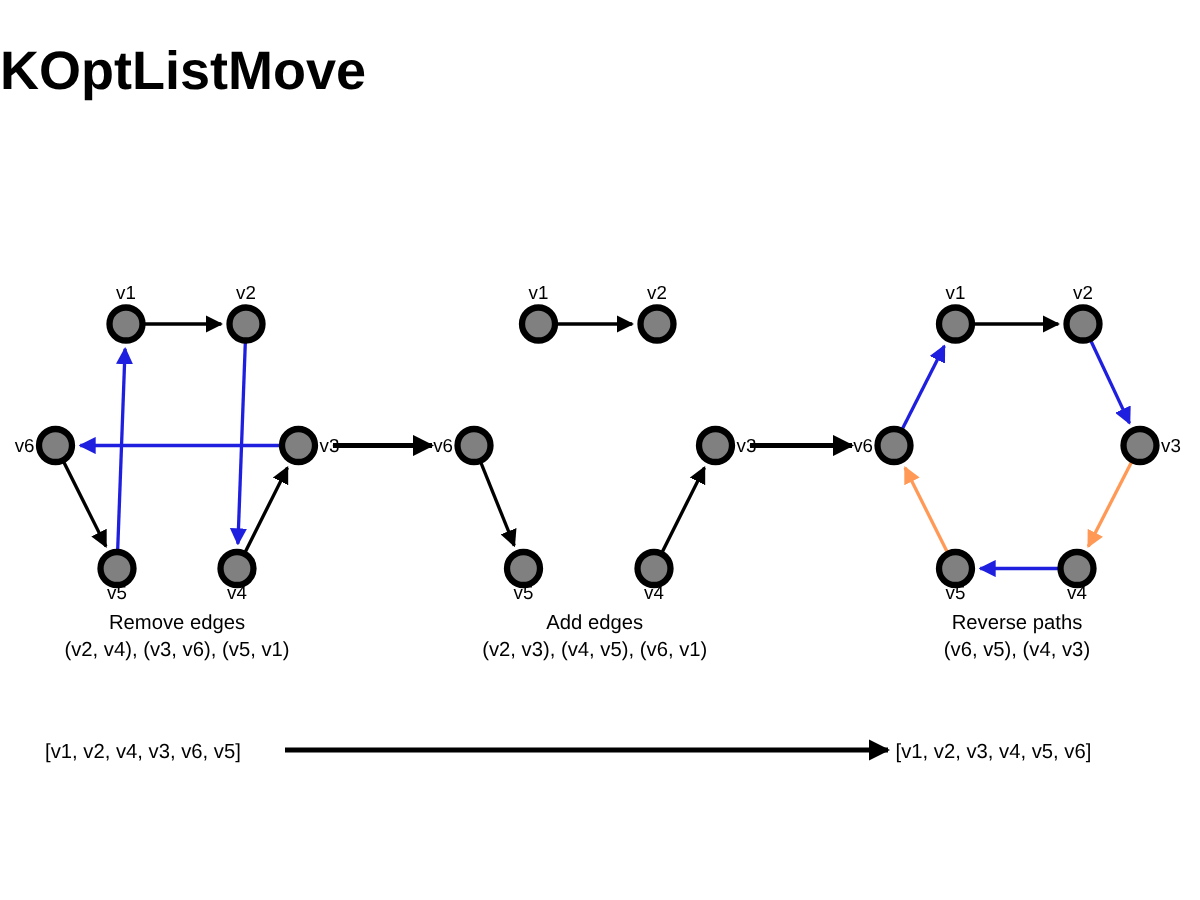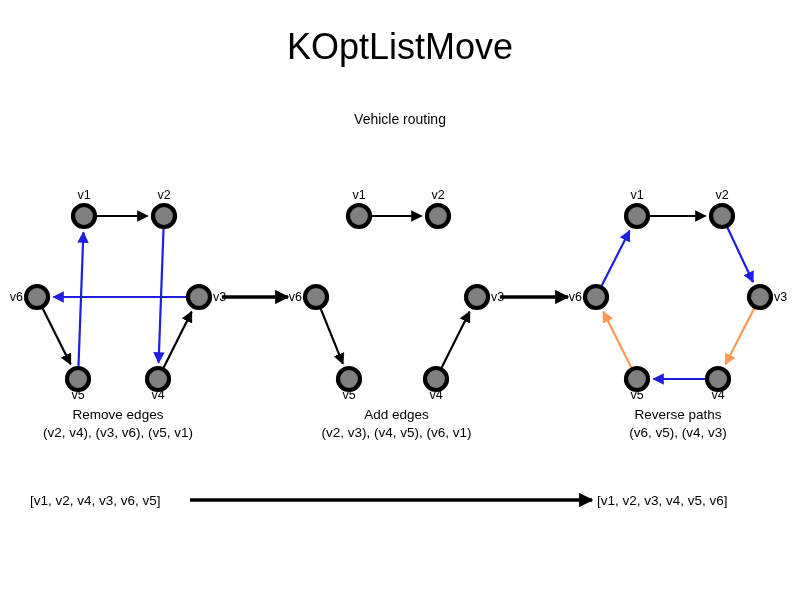--- a/index.html
+++ b/index.html
@@ -21,23 +21,22 @@
     left: 0;
     top: 0;
     width: 800px;
     height: 600px;
   }
   .title {
     position: absolute;
     left: 0;
     top: 26px;
     width: 800px;
-    text-align: center;
     font-size: 36px;
-    font-weight: normal;
+    font-weight: bold;
     letter-spacing: 0px;
     line-height: 42px;
   }
   .subtitle {
     position: absolute;
     left: 0;
     top: 68px;
     width: 800px;
     text-align: center;
     font-size: 13px;
@@ -108,21 +107,20 @@
   }
 </style>
 </head>
 <body>
 
 <div id="stage">
 
   <div class="title">KOptListMove</div>
 
 
-  <div class="section-label">Vehicle routing</div>
 
   <svg class="diagram" viewBox="0 0 800 600" xmlns="http://www.w3.org/2000/svg">
     <defs>
       <marker id="ah-black" viewBox="0 0 10 10" refX="9" refY="5" markerWidth="5.2" markerHeight="5.2" orient="auto-start-reverse">
         <path d="M 0 0 L 10 5 L 0 10 z" fill="#000000"></path>
       </marker>
       <marker id="ah-blue" viewBox="0 0 10 10" refX="9" refY="5" markerWidth="5.2" markerHeight="5.2" orient="auto-start-reverse">
         <path d="M 0 0 L 10 5 L 0 10 z" fill="#1f1fe0"></path>
       </marker>
       <marker id="ah-orange" viewBox="0 0 10 10" refX="9" refY="5" markerWidth="5.2" markerHeight="5.2" orient="auto-start-reverse">

